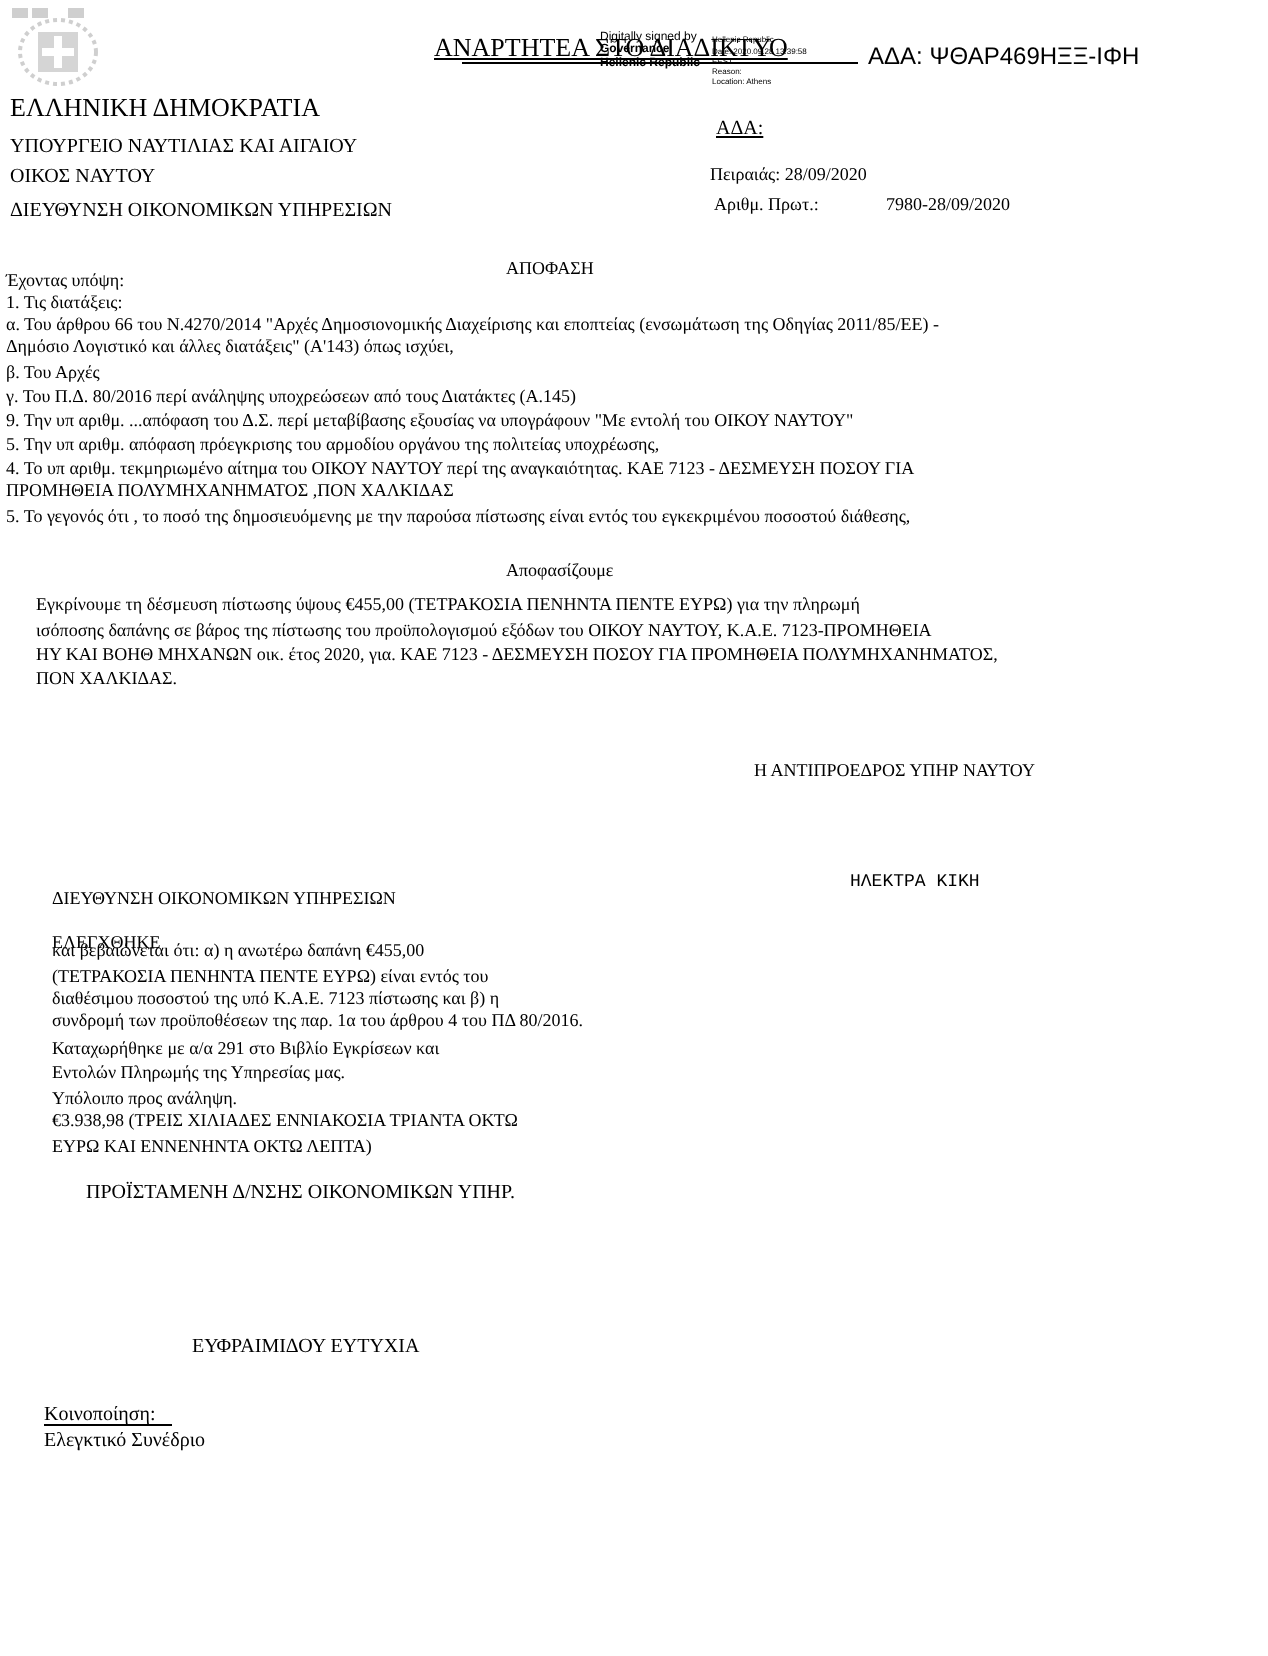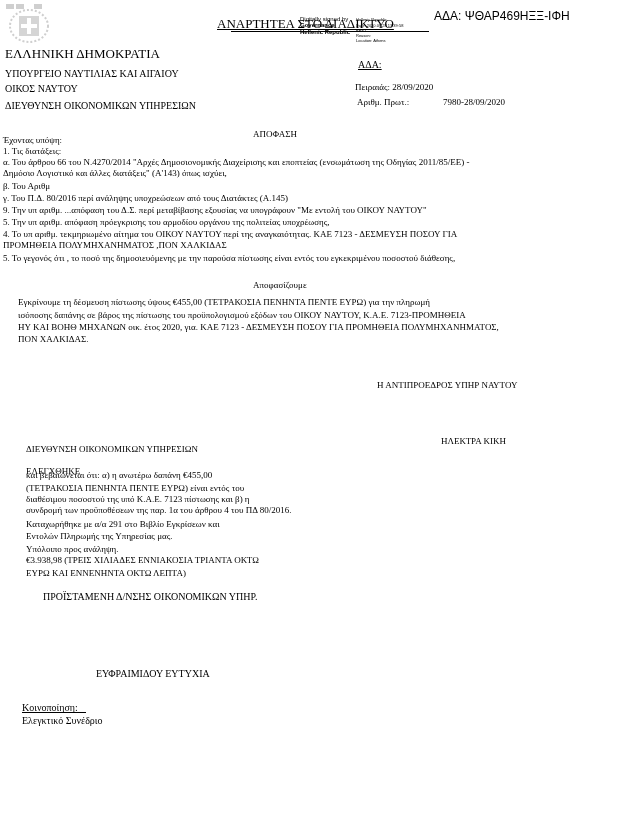--- a/index.html
+++ b/index.html
@@ -1,20 +1,20 @@
 <!DOCTYPE html>
 <html><head>
   <meta charset="utf-8">
   <style>
     html, body { margin: 0; padding: 0; background: #ffffff; }
     body { width: 634px; height: 828px; position: relative; overflow: hidden;
            font-family: "Liberation Serif", "DejaVu Serif", serif; color: #000; }
     .abs { position: absolute; white-space: nowrap; }
     .serif { font-family: "Liberation Serif", serif; }
-    .sans { font-family: "Liberation Sans", sans-serif; }
+    .sans { font-family: "Liberation Sans", sans-serif; margin-top: 12px; }
     .t9 { font-size: 9px; line-height: 11px; }
     .t10 { font-size: 10px; line-height: 12px; }
     .t12 { font-size: 12px; line-height: 14px; }
     .t13 { font-size: 13px; line-height: 15px; }
     .u { text-decoration: underline; }
     .emblem { position: absolute; left: 6px; top: 4px; width: 46px; height: 40px; opacity: 0.35; }
     .sigbox { position: absolute; left: 298px; top: 16px; width: 136px; height: 40px; }
     .sig-l { position: absolute; font-family: "Liberation Sans", sans-serif; font-size: 6px; line-height: 7px; color:#000; white-space: nowrap; }
     .sig-r { position: absolute; font-family: "Liberation Sans", sans-serif; font-size: 4px; line-height: 5px; color:#000; white-space: nowrap; }
     .hline { position: absolute; height: 1px; background: #000; }
@@ -58,37 +58,37 @@
 <div class="abs serif t9" style="left:355px; top:82px;">Πειραιάς: 28/09/2020</div>
 <div class="abs serif t9" style="left:357px; top:97px;">Αριθμ. Πρωτ.:</div>
 <div class="abs serif t9" style="left:443px; top:97px;">7980-28/09/2020</div>
 
 <div class="abs serif t9" style="left:253px; top:117px;margin-top:12px;">ΑΠΟΦΑΣΗ</div>
 
 <div class="abs serif t9" style="left:3px; top:135px;">Έχοντας υπόψη:</div>
 <div class="abs serif t9" style="left:3px; top:146px;">1.  Τις διατάξεις:</div>
 <div class="abs serif t9" style="left:3px; top:157px;">  α. Του άρθρου 66 του Ν.4270/2014 "Αρχές Δημοσιονομικής Διαχείρισης και εποπτείας (ενσωμάτωση της Οδηγίας 2011/85/ΕΕ) -</div>
 <div class="abs serif t9" style="left:3px; top:168px;">Δημόσιο Λογιστικό και άλλες διατάξεις" (Α'143) όπως ισχύει,</div>
-<div class="abs serif t9" style="left:3px; top:181px;">  β. Του Αριθμ</div>
+<div class="abs serif t9" style="left:3px; top:181px;">  β. Του Αρχές</div>
 <div class="abs serif t9" style="left:3px; top:193px;">  γ. Του Π.Δ. 80/2016 περί ανάληψης υποχρεώσεων από τους Διατάκτες (Α.145)</div>
 <div class="abs serif t9" style="left:3px; top:205px;">9.  Την υπ αριθμ. ...απόφαση του Δ.Σ. περί μεταβίβασης εξουσίας να υπογράφουν "Με εντολή του ΟΙΚΟΥ ΝΑΥΤΟΥ"</div>
 <div class="abs serif t9" style="left:3px; top:217px;">5.  Την υπ αριθμ. απόφαση πρόεγκρισης του αρμοδίου οργάνου της πολιτείας υποχρέωσης,</div>
 <div class="abs serif t9" style="left:3px; top:229px;">4.  Το υπ αριθμ.  τεκμηριωμένο αίτημα του ΟΙΚΟΥ ΝΑΥΤΟΥ περί της αναγκαιότητας. ΚΑΕ 7123 - ΔΕΣΜΕΥΣΗ ΠΟΣΟΥ ΓΙΑ</div>
 <div class="abs serif t9" style="left:3px; top:240px;">ΠΡΟΜΗΘΕΙΑ ΠΟΛΥΜΗΧΑΝΗΜΑΤΟΣ ,ΠΟΝ ΧΑΛΚΙΔΑΣ</div>
 <div class="abs serif t9" style="left:3px; top:253px;">5.  Το γεγονός ότι , το ποσό της δημοσιευόμενης με την παρούσα πίστωσης είναι εντός του εγκεκριμένου ποσοστού διάθεσης,</div>
 
 <div class="abs serif t9" style="left:253px; top:280px;">Αποφασίζουμε</div>
 
 <div class="abs serif t9" style="left:18px; top:297px;">      Εγκρίνουμε τη δέσμευση πίστωσης ύψους  €455,00 (ΤΕΤΡΑΚΟΣΙΑ ΠΕΝΗΝΤΑ ΠΕΝΤΕ ΕΥΡΩ) για την πληρωμή</div>
 <div class="abs serif t9" style="left:18px; top:310px;">ισόποσης δαπάνης σε βάρος της πίστωσης του προϋπολογισμού εξόδων του ΟΙΚΟΥ ΝΑΥΤΟΥ, Κ.Α.Ε.  7123-ΠΡΟΜΗΘΕΙΑ</div>
 <div class="abs serif t9" style="left:18px; top:322px;">ΗΥ ΚΑΙ ΒΟΗΘ ΜΗΧΑΝΩΝ οικ. έτος 2020, για. ΚΑΕ 7123 - ΔΕΣΜΕΥΣΗ ΠΟΣΟΥ ΓΙΑ ΠΡΟΜΗΘΕΙΑ ΠΟΛΥΜΗΧΑΝΗΜΑΤΟΣ,</div>
 <div class="abs serif t9" style="left:18px; top:334px;">ΠΟΝ ΧΑΛΚΙΔΑΣ.</div>
 
 <div class="abs serif t9" style="left:377px; top:380px;">Η ΑΝΤΙΠΡΟΕΔΡΟΣ ΥΠΗΡ ΝΑΥΤΟΥ</div>
-<div class="abs serif t9" style="left:441px; top:436px;">ΗΛΕΚΤΡΑ ΚΙΚΗ</div>
+<div class="abs serif t9" style="left:425px; top:436px;font-family:Liberation Mono, monospace;">ΗΛΕΚΤΡΑ ΚΙΚΗ</div>
 
 <div class="abs serif t9" style="left:26px; top:444px;">ΔΙΕΥΘΥΝΣΗ ΟΙΚΟΝΟΜΙΚΩΝ ΥΠΗΡΕΣΙΩΝ</div>
 <div class="abs serif t9" style="left:26px; top:466px;">ΕΛΕΓΧΘΗΚΕ</div>
 <div class="abs serif t9" style="left:26px; top:470px;">και βεβαιώνεται ότι: α) η ανωτέρω δαπάνη €455,00</div>
 <div class="abs serif t9" style="left:26px; top:483px;">(ΤΕΤΡΑΚΟΣΙΑ ΠΕΝΗΝΤΑ ΠΕΝΤΕ ΕΥΡΩ) είναι εντός του</div>
 <div class="abs serif t9" style="left:26px; top:494px;">διαθέσιμου ποσοστού της υπό Κ.Α.Ε. 7123 πίστωσης και β) η</div>
 <div class="abs serif t9" style="left:26px; top:505px;">συνδρομή των προϋποθέσεων της παρ. 1α του άρθρου 4 του ΠΔ 80/2016.</div>
 <div class="abs serif t9" style="left:26px; top:519px;">Καταχωρήθηκε με α/α 291 στο Βιβλίο Εγκρίσεων και</div>
 <div class="abs serif t9" style="left:26px; top:531px;">Εντολών Πληρωμής της Υπηρεσίας μας.</div>
 <div class="abs serif t9" style="left:26px; top:544px;">Υπόλοιπο προς ανάληψη.</div>

